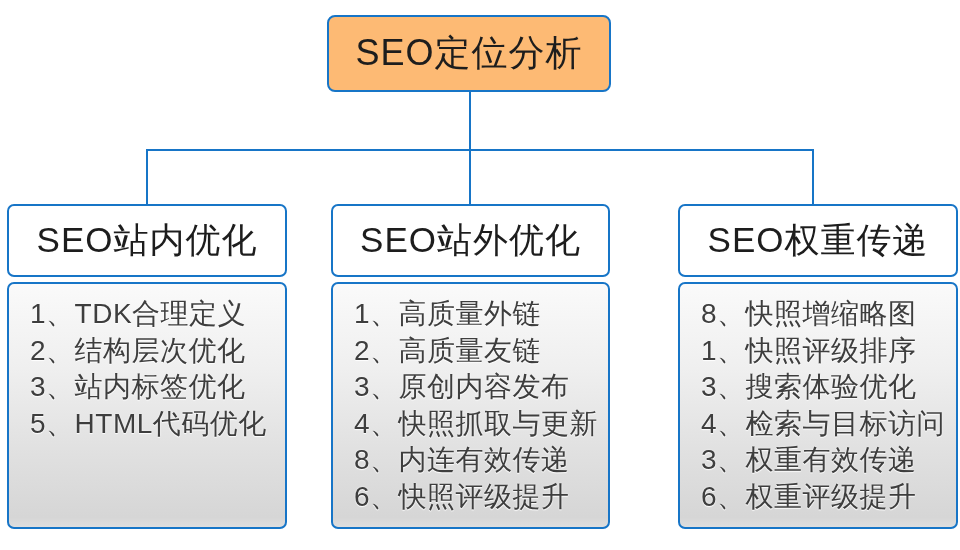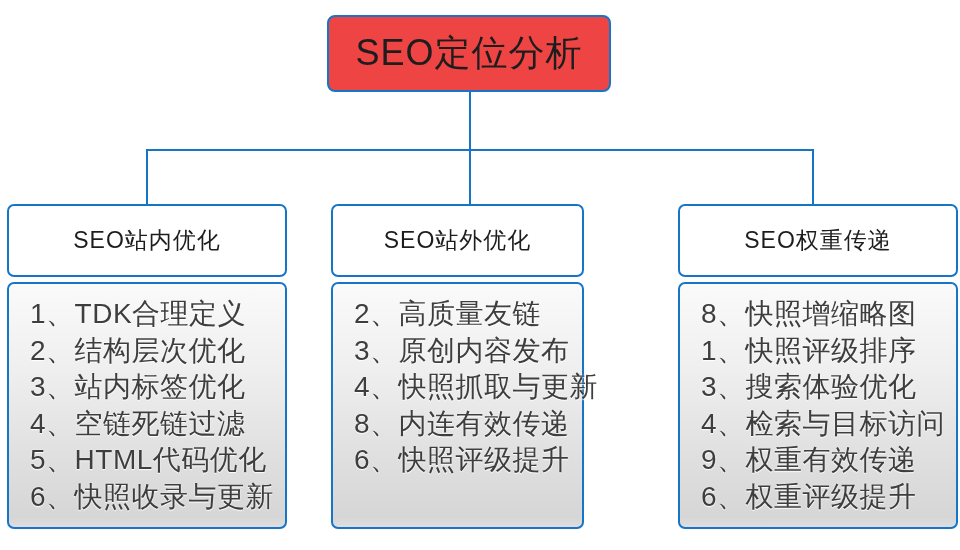--- a/index.html
+++ b/index.html
@@ -27,45 +27,45 @@
   #line-horizontal  { left: 146px; top: 149px; width: 668px; }
   #line-drop-left   { left: 146px; top: 149px; height: 57px; }
   #line-drop-center { left: 469px; top: 149px; height: 57px; }
   #line-drop-right  { left: 812px; top: 149px; height: 57px; }
   
   .root-box {
     position: absolute;
     left: 327px; top: 15px;
     width: 284px; height: 77px;
     box-sizing: border-box;
-    background: #ef4444;
+    background: #fdba74;
     border: 2px solid #1775c7;
     border-radius: 8px;
     display: flex;
     align-items: center;
     justify-content: center;
     font-size: 36px;
     color: #1d1d1d;
     letter-spacing: 1px;
   }
   
   .branch { position: absolute; top: 204px; }
   #branch-0 { left: 7px;   width: 280px; }
-  #branch-1 { left: 331px; width: 253px; }
+  #branch-1 { left: 331px; width: 279px; }
   #branch-2 { left: 657px; width: 280px; padding-left: 21px; }
   .branch-header {
     box-sizing: border-box;
     height: 73px;
     background: #ffffff;
     border: 2px solid #1775c7;
     border-radius: 7px;
     display: flex;
     align-items: center;
     justify-content: center;
-    font-size: 23px;
+    font-size: 35px;
     color: #1d1d1d;
     letter-spacing: 1px;
   }
   .branch-panel {
     box-sizing: border-box;
     margin-top: 5px;
     height: 247px;
     background: linear-gradient(180deg, #fafafa 0%, #efefef 35%, #e0e0e0 70%, #d6d6d6 96%, #dedede 100%);
     border: 2px solid #1775c7;
     border-radius: 7px;
@@ -102,51 +102,50 @@
 
   <div class="branch" id="branch-0">
     <div class="branch-header">
       <span>SEO站内优化</span>
     </div>
     <div class="branch-panel">
       <ul>
         <li>1、TDK合理定义</li>
         <li>2、结构层次优化</li>
         <li>3、站内标签优化</li>
-        <li>4、空链死链过滤</li>
         <li>5、HTML代码优化</li>
-        <li>6、快照收录与更新</li>
       </ul>
     </div>
   </div>
 
   <div class="branch" id="branch-1">
     <div class="branch-header">
       <span>SEO站外优化</span>
     </div>
     <div class="branch-panel">
       <ul>
+        <li>1、高质量外链</li>
         <li>2、高质量友链</li>
         <li>3、原创内容发布</li>
         <li>4、快照抓取与更新</li>
         <li>8、内连有效传递</li>
         <li>6、快照评级提升</li>
       </ul>
     </div>
   </div>
 
   <div class="branch" id="branch-2">
     <div class="branch-header">
       <span>SEO权重传递</span>
     </div>
     <div class="branch-panel">
       <ul>
         <li>8、快照增缩略图</li>
         <li>1、快照评级排序</li>
         <li>3、搜索体验优化</li>
         <li>4、检索与目标访问</li>
-        <li>9、权重有效传递</li>
+        <li>3、权重有效传递</li>
         <li>6、权重评级提升</li>
       </ul>
     </div>
   </div>
 
 </div>
 
 </body></html>

